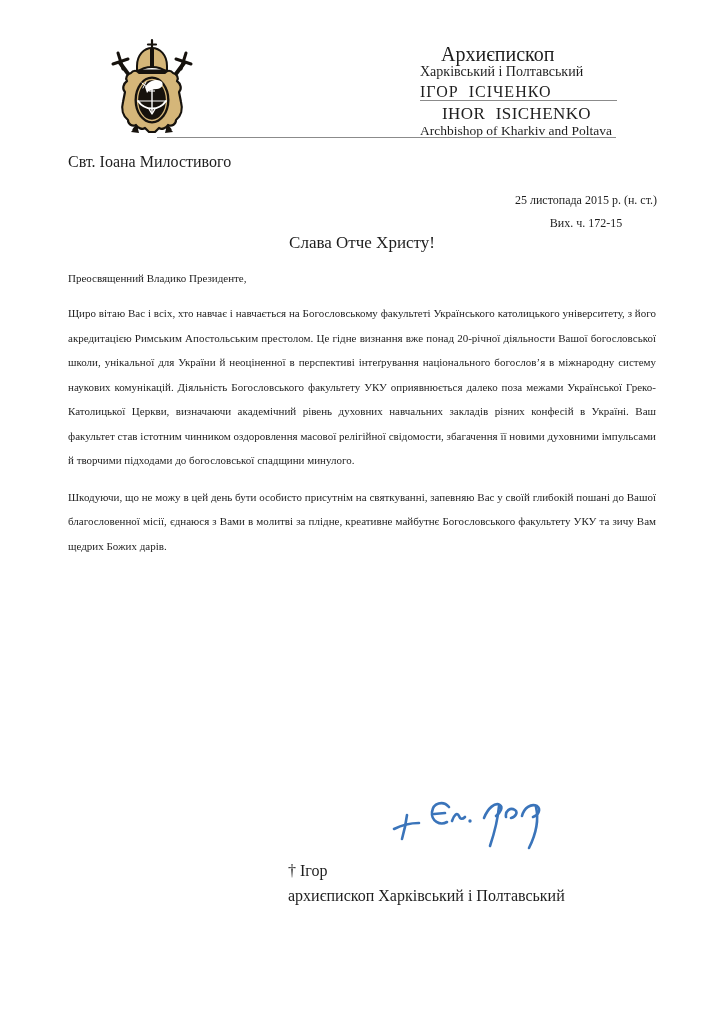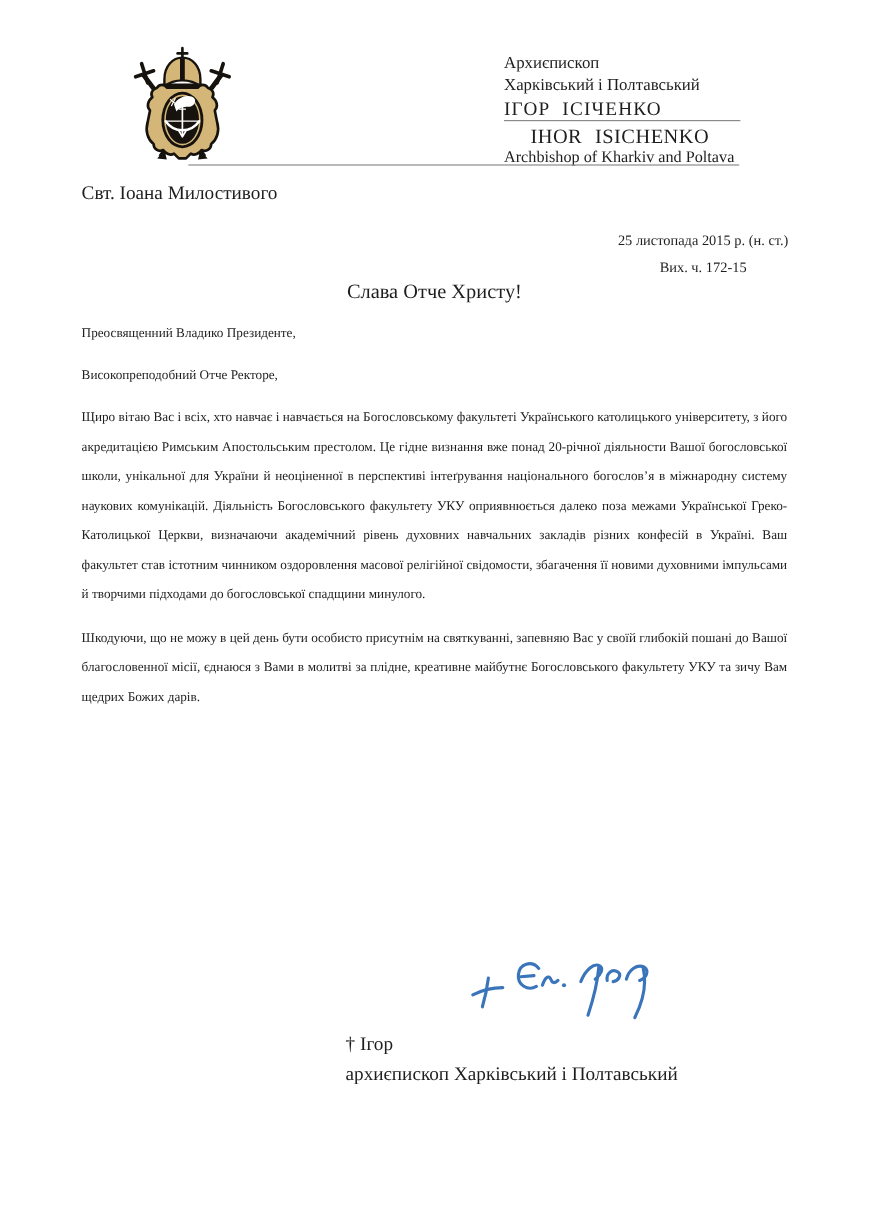--- a/index.html
+++ b/index.html
@@ -11,21 +11,21 @@
     --crest-black:#16120d;
   }
   *{margin:0;padding:0;box-sizing:border-box;}
   html,body{background:var(--page-bg);}
   body{font-family:"Liberation Serif","DejaVu Serif",serif;color:var(--text);}
   .page{position:relative;width:724px;height:1024px;background:var(--page-bg);overflow:hidden;}
 
   
   .crest{position:absolute;left:106px;top:36px;width:92px;height:102px;}
   .lh-text{position:absolute;left:420px;top:45px;width:240px;line-height:1;}
-  .lh-uk1{font-size:14px;line-height:18px;}
+  .lh-uk1{font-size:20px;line-height:18px;margin-left:21px;}
   .lh-uk2{font-size:14px;line-height:18px;}
   .lh-name-uk{font-size:16px;line-height:20px;letter-spacing:1px;word-spacing:5px;margin-top:1px;}
   .rule-short{position:absolute;left:420px;top:100px;width:197px;border-top:1.5px solid var(--rule);}
   .lh-name-en{position:absolute;left:420px;top:104px;font-size:17px;line-height:19px;letter-spacing:.4px;word-spacing:6px;margin-left:22px;}
   .lh-title-en{position:absolute;left:420px;top:122px;font-size:13.5px;line-height:17px;white-space:nowrap;}
   .rule-long{position:absolute;left:157px;top:137px;width:459px;border-top:1.5px solid var(--rule);}
 
   
   .dateblock-left{position:absolute;left:68px;top:150px;font-size:16px;line-height:23px;}
   .dateblock-right{position:absolute;right:67px;top:189px;font-size:12px;line-height:23px;text-align:center;}
@@ -106,21 +106,20 @@
   </div>
   <div class="dateblock-right">
     <div>25 листопада 2015 р. (н. ст.)</div>
     <div>Вих. ч. 172-15</div>
   </div>
 
   <div class="greeting">Слава Отче Христу!</div>
 
   <div class="content">
     <p class="salutation">Преосвященний Владико Президенте,</p>
-    <p class="salutation">Високопреподобний Отче Ректоре,</p>
     <p class="body-par">Щиро вітаю Вас і всіх, хто навчає і навчається на Богословському факультеті Українського католицького університету, з його акредитацією Римським Апостольським престолом. Це гідне визнання вже понад 20-річної діяльности Вашої богословської школи, унікальної для України й неоціненної в перспективі інтеґрування національного богослов’я в міжнародну систему наукових комунікацій. Діяльність Богословського факультету УКУ оприявнюється далеко поза межами Української Греко-Католицької Церкви, визначаючи академічний рівень духовних навчальних закладів різних конфесій в Україні. Ваш факультет став істотним чинником оздоровлення масової релігійної свідомости, збагачення її новими духовними імпульсами й творчими підходами до богословської спадщини минулого.</p>
     <p class="body-par">Шкодуючи, що не можу в цей день бути особисто присутнім на святкуванні, запевняю Вас у своїй глибокій пошані до Вашої благословенної місії, єднаюся з Вами в молитві за плідне, креативне майбутнє Богословського факультету УКУ та зичу Вам щедрих Божих дарів.</p>
   </div>
 
   <svg class="signature" viewBox="0 0 180 66" aria-hidden="true">
     <g stroke="var(--ink)" stroke-width="2.6" stroke-linecap="round" stroke-linejoin="round" fill="none">
       <path d="M19 25 C18 33 16 42 14 49"></path>
       <path d="M6 39 C14 35 24 33 31 33"></path>
       <path d="M61 17 C55 10 45 13 44 22 C43 31 52 36 59 32"></path>
       <path d="M46 24 L57 23"></path>

